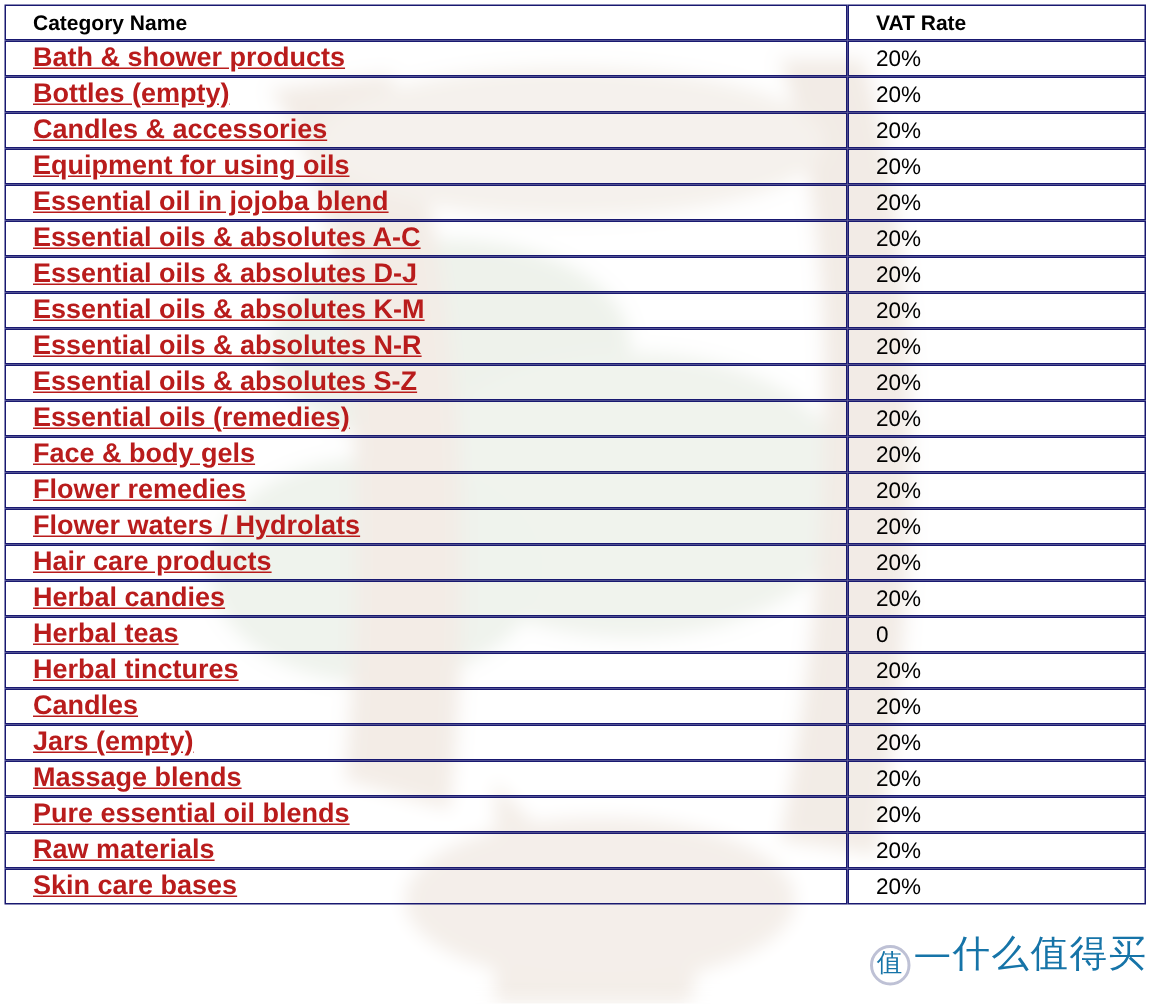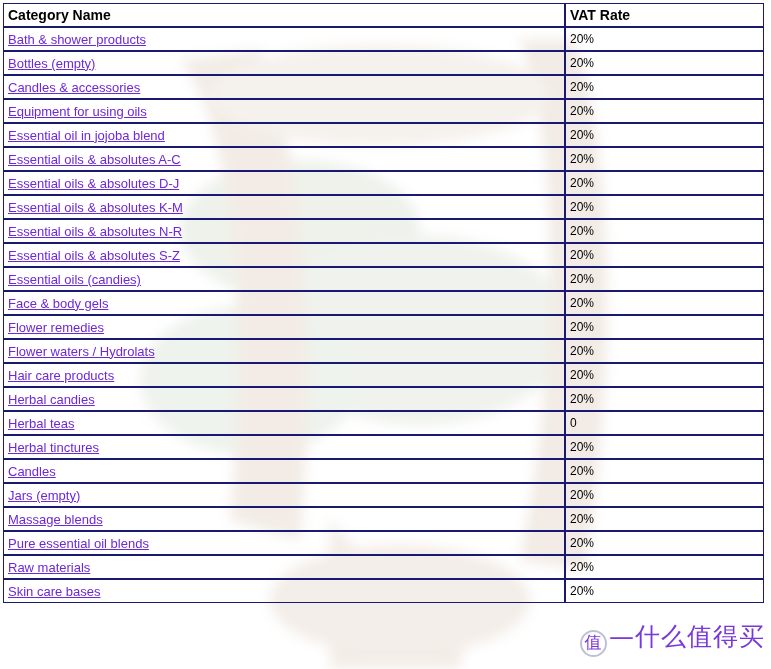--- a/index.html
+++ b/index.html
@@ -46,21 +46,21 @@
     width: 761px;
     table-layout: fixed;
     background: transparent;
   }
 
   table.catalog td,
   table.catalog th {
     border: 1px solid #191970;
     background: transparent;
     height: 20px;
-    padding: 1px 4px;
+    padding: 1px 18px;
     vertical-align: middle;
     font-size: 13.5px;
     line-height: 15px;
     overflow: hidden;
     white-space: nowrap;
     text-align: left;
     font-weight: normal;
   }
 
   table.catalog tr.header-row th {
@@ -69,38 +69,39 @@
     font-size: 14px;
   }
 
   col.col-name  { width: 562px; }
   col.col-vat   { width: 199px; }
 
   td.cell-name { padding-left: 5px; }
   td.cell-vat  { padding-left: 5px; }
 
   a.category-link {
-    color: #6d28d9;
+    color: #b91c1c;
     text-decoration: underline;
-    font-size: 13px;
+    font-size: 18px;
     cursor: pointer;
+    font-weight: bold;
   }
 
   span.vat-value {
     color: #000000;
-    font-size: 12px;
+    font-size: 15px;
   }
 
   
   #corner-watermark {
     position: absolute;
     right: 6px;
     bottom: 12px;
     z-index: 5;
-    color: #6d28d9;
+    color: #0369a1;
     font-size: 25px;
     letter-spacing: 1px;
     font-family: "DejaVu Sans", sans-serif;
     white-space: nowrap;
     opacity: 0.92;
     pointer-events: none;
     font-weight: 500;
   }
   #corner-watermark .wm-logo {
     display: inline-block;
@@ -180,21 +181,21 @@
         </tr>
         <tr>
           <td class="cell-name"><a class="category-link">Essential oils &amp; absolutes N-R</a></td>
           <td class="cell-vat"><span class="vat-value">20%</span></td>
         </tr>
         <tr>
           <td class="cell-name"><a class="category-link">Essential oils &amp; absolutes S-Z</a></td>
           <td class="cell-vat"><span class="vat-value">20%</span></td>
         </tr>
         <tr>
-          <td class="cell-name"><a class="category-link">Essential oils (candies)</a></td>
+          <td class="cell-name"><a class="category-link">Essential oils (remedies)</a></td>
           <td class="cell-vat"><span class="vat-value">20%</span></td>
         </tr>
         <tr>
           <td class="cell-name"><a class="category-link">Face &amp; body gels</a></td>
           <td class="cell-vat"><span class="vat-value">20%</span></td>
         </tr>
         <tr>
           <td class="cell-name"><a class="category-link">Flower remedies</a></td>
           <td class="cell-vat"><span class="vat-value">20%</span></td>
         </tr>

